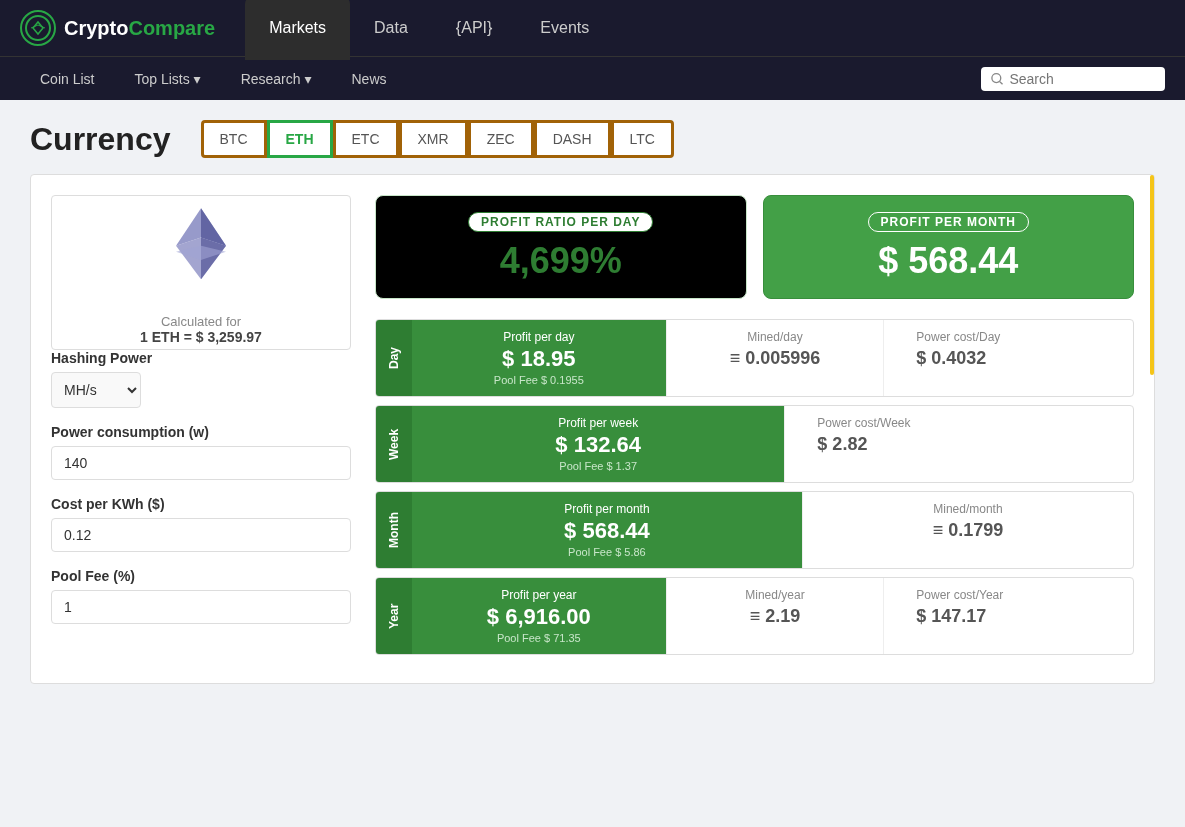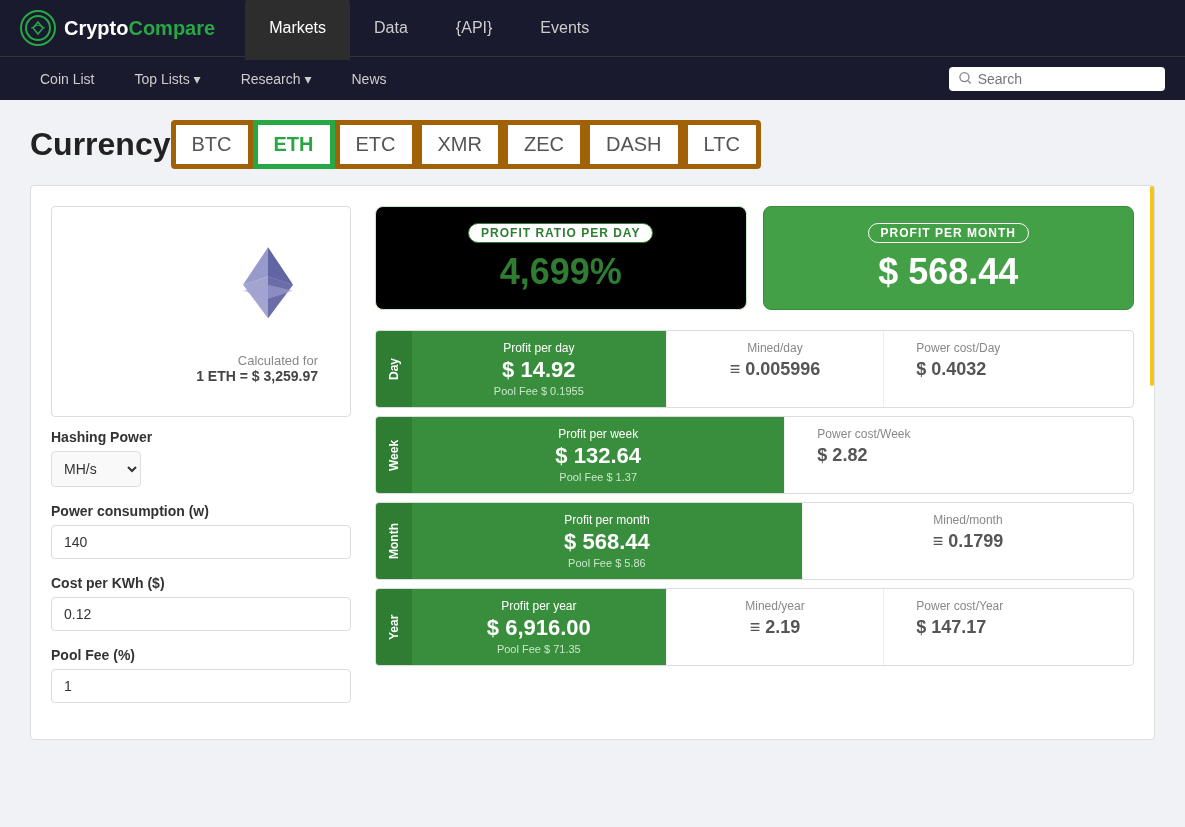--- a/index.html
+++ b/index.html
@@ -77,56 +77,57 @@
       align-items: center;
       font-size: 14px;
       cursor: pointer;
       gap: 4px;
     }
     .search-box {
       margin-left: auto;
       background: #fff;
       border-radius: 4px;
       display: flex;
-      align-items: flex-start;
+      align-items: center;
       padding: 4px 10px;
       gap: 6px;
-      width: 216px;
+      width: 184px;
     }
     .search-box input {
       border: none;
       outline: none;
       font-size: 14px;
       width: 100%;
       color: #555;
     }
 
     
     .main-content {
       padding: 20px 30px;
     }
     .currency-header {
       display: flex;
       align-items: center;
+      gap: 30px;
       margin-bottom: 16px;
     }
     .currency-title {
       font-size: 32px;
       font-weight: bold;
       color: #222;
     }
     .currency-tabs {
       display: flex;
       gap: 0;
     }
     .currency-tab {
       padding: 8px 16px;
-      border: 5px solid #a16207;
+      border: 3px solid #a16207;
       cursor: pointer;
-      font-size: 20px;
+      font-size: 14px;
       color: #555;
       background: #fff;
     }
     .currency-tab:first-child { border-radius: 4px 0 0 4px; }
     .currency-tab:last-child { border-radius: 0 4px 4px 0; }
     .currency-tab.active {
       background: #fff;
       color: #28a745;
       border-color: #28a745;
       font-weight: bold;
@@ -143,23 +144,23 @@
     }
 
     
     .left-panel {
       width: 300px;
       flex-shrink: 0;
     }
     .eth-logo-box {
       border: 1px solid #ddd;
       border-radius: 4px;
-      padding: 32px;
-      text-align: right;
-      margin-bottom: 12px;
+      padding: 4px;
+      text-align: center;
+      margin-bottom: 0;
     }
     .eth-diamond {
       width: 100px;
       height: 100px;
       margin: 0 auto 10px;
     }
     .calc-label {
       color: #888;
       font-size: 13px;
     }
@@ -448,21 +449,21 @@
           <div class="summary-card-label">PROFIT PER MONTH</div>
           <div class="summary-card-value">$ 568.44</div>
         </div>
       </div>
 
       <div id="stat-rows-container">
           <div class="stat-row">
     <div class="stat-label-cell">Day</div>
     <div class="stat-profit-cell">
       <div class="stat-profit-label">Profit per day</div>
-      <div class="stat-profit-value">$ 14.92</div>
+      <div class="stat-profit-value">$ 18.95</div>
       <div class="stat-pool-fee">Pool Fee $ 0.1955</div>
     </div>
     <div class="stat-mined-cell">
       <div class="stat-mined-label">Mined/day</div>
       <div class="stat-mined-value">≡ 0.005996</div>
     </div>
     <div class="stat-power-cell">
       <div class="stat-power-label">Power cost/Day</div>
       <div class="stat-power-value">$ 0.4032</div>
     </div>

